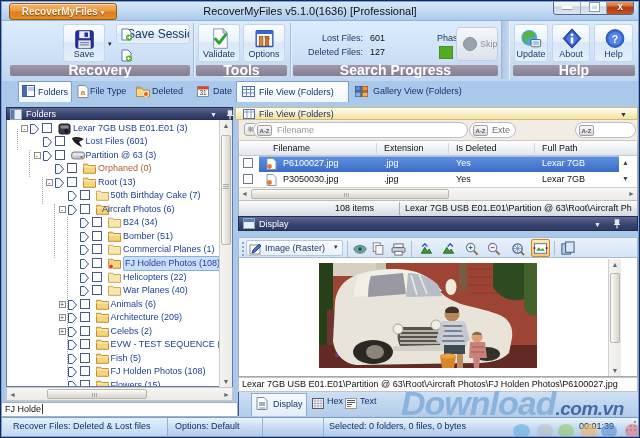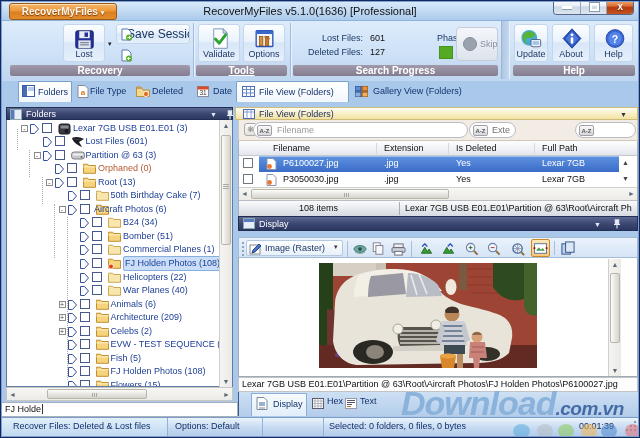--- a/index.html
+++ b/index.html
@@ -8,21 +8,21 @@
 
 #titlebar{left:1px;top:0;width:638px;height:21px;background:linear-gradient(#dcecfc,#c2daf3 55%,#abcaec);border-bottom:1px solid #8fb2d8;}
 #appbtn{left:9px;top:3px;width:108px;height:17px;background:linear-gradient(#f6b76c,#ec9838 46%,#db7f1e 54%,#e38d2f);border:1px solid #9c5a10;border-radius:3px;box-shadow:inset 0 1px 0 rgba(255,255,255,.5);color:#fdf6ec;font-weight:bold;font-size:10px;text-align:center;line-height:15px;text-shadow:0 1px 1px rgba(110,50,0,.9);}
 #title{left:150px;top:5px;width:320px;text-align:center;font-size:11px;color:#101010;}
 #winbtns{left:553px;top:0;width:81px;height:15px;border:1px solid #54678a;border-top:none;border-radius:0 0 4px 4px;overflow:hidden;display:flex;z-index:5;}
 .wb{flex:1;background:linear-gradient(#fdfeff,#e9f0f7 40%,#ccd8e6 50%,#dde6f0);border-right:1px solid #93a4bd;position:relative;}
 .wb.cl{border-right:none;background:linear-gradient(#f2b377,#dd7237 40%,#b03a10 55%,#c5541f);}
 
 #toolbar{left:1px;top:21px;width:638px;height:60px;background:linear-gradient(#ddecfc,#cfe2f7 50%,#bed6f0);}
 .vsep{position:absolute;top:2px;width:1px;height:54px;background:#a4bcd9;box-shadow:1px 0 0 #e8f1fb;}
-.grpbar{position:absolute;top:44px;height:11px;background:linear-gradient(#a09aab,#847d90);border-radius:2px;color:#fff;font-size:10px;font-weight:bold;text-align:center;line-height:11px;}
+.grpbar{position:absolute;top:44px;height:11px;background:linear-gradient(#a09aab,#847d90);border-radius:2px;color:#fff;font-size:14px;font-weight:bold;text-align:center;line-height:11px;}
 .tbtn{position:absolute;top:3px;height:38px;background:linear-gradient(#fcfeff,#eaf2fc 45%,#d8e7f8 50%,#e6f0fb);border:1px solid #c3d6ec;border-radius:3px;}
 .tbtn .lbl{position:absolute;bottom:2px;width:100%;text-align:center;font-size:9px;color:#17335f;}
 .sbtn{position:absolute;white-space:nowrap;overflow:hidden;height:20px;background:linear-gradient(#fcfeff,#eaf2fc 45%,#d8e7f8 50%,#e6f0fb);border:1px solid #c3d6ec;border-radius:3px;font-size:12px;color:#17335f;line-height:18px;padding-left:10px;text-align:right;}
 .tlab{position:absolute;font-size:9px;color:#17335f;white-space:nowrap;}
 
 .tab{position:absolute;top:81px;height:20px;font-size:9px;color:#14336e;line-height:20px;white-space:nowrap;z-index:2;}
 .tab.active{background:linear-gradient(#fff,#f2f7fc);border:1px solid #7aa0cc;border-bottom:none;border-radius:2px 2px 0 0;height:21px;}
 
 .cap{position:absolute;height:13px;font-size:9px;line-height:13px;z-index:1;}
 .capdark{background:linear-gradient(#5c6890,#3a4670 55%,#2c3860);border:1px solid #232e54;color:#fff;}
@@ -70,21 +70,21 @@
   <div class="vsep" style="left:192px;"></div>
   <div class="vsep" style="left:289px;"></div>
   <div class="a" style="left:500px;top:0;width:9px;height:58px;background:linear-gradient(90deg,#b0c6e2,#c4d8ef);border-left:1px solid #9db4d2;border-right:1px solid #e8f1fa;"></div>
 
   <div class="grpbar" style="left:9px;width:180px;">Recovery</div>
   <div class="grpbar" style="left:195px;width:91px;text-decoration:underline;">Tools</div>
   <div class="grpbar" style="left:292px;width:205px;">Search Progress</div>
   <div class="grpbar" style="left:512px;width:122px;">Help</div>
 
   <div class="tbtn" style="left:62px;width:42px;">
-      <div class="lbl">Lost</div>
+      <div class="lbl">Save</div>
     <svg class="a" style="left:10px;top:4px;" width="21" height="21" viewBox="0 0 24 24">
       <rect x="2" y="2" width="20" height="20" rx="2" fill="#26309a" stroke="#141c66"></rect>
       <rect x="6" y="2.5" width="12" height="8" fill="#e8ecf4"></rect>
       <rect x="12" y="4" width="4" height="5" fill="#26309a"></rect>
       <rect x="5" y="13" width="14" height="9" fill="#dfe5ee"></rect>
       <rect x="7" y="15" width="10" height="1.2" fill="#707890"></rect>
       <rect x="7" y="17.5" width="10" height="1.2" fill="#707890"></rect>
     </svg>
   </div>
   <div class="a" style="left:107px;top:19px;font-size:7px;color:#223;">▾</div>
@@ -287,21 +287,21 @@
 <div class="trow" style="top:83px;">
       <div class="ebox" style="left:51.5px;">-</div>
       <svg class="dar" style="left:60.5px;" width="9" height="10" viewBox="0 0 9 10">
         <path d="M.5 .5h4L8.5 5 4.5 9.5h-4z" fill="#fdfdff" stroke="#35509a"></path>
       </svg>
       <div class="cbx" style="left:72.5px;"></div>
       <svg class="ticon" style="left:88.5px;" width="13" height="11" viewBox="0 0 13 11">
         <path d="M.5 2.5V1.2h4.2l1 1.3h6.8v7.8H.5z" fill="#f6d47e" stroke="#c09030"></path>
         <path d="M.5 3.8h12" stroke="#fce9b0" stroke-width="1.4"></path>
       </svg>
-      <span class="ttx" style="left:87px;">Aircraft Photos (6)</span>
+      <span class="ttx" style="left:95px;">Aircraft Photos (6)</span>
     </div>
 <div class="trow" style="top:96px;">
       <svg class="dar" style="left:73.0px;" width="9" height="10" viewBox="0 0 9 10">
         <path d="M.5 .5h4L8.5 5 4.5 9.5h-4z" fill="#fdfdff" stroke="#35509a"></path>
       </svg>
       <div class="cbx" style="left:85.0px;"></div>
       <svg class="ticon" style="left:101.0px;" width="13" height="11" viewBox="0 0 13 11">
         <path d="M.5 2.5V1.2h4.2l1 1.3h6.8v7.8H.5z" fill="#f9e6ac" stroke="#c8a855"></path>
       </svg>
       <span class="ttx" style="left:116.0px;">B24 (34)</span>
@@ -518,21 +518,21 @@
   <div class="sarr" style="left:383px;top:34px;font-size:7px;color:#444;">▼</div>
 
   <div class="a sbh" style="left:0;top:46px;width:398px;height:13px;border-top:1px solid #d0d0cc;">
     <div class="sarr" style="left:2px;top:2px;font-size:7px;">◄</div>
     <div class="thumbh" style="left:12px;top:1px;width:198px;height:10px;"></div>
     <div class="a" style="left:105px;top:5px;width:1px;height:4px;background:#aaa;box-shadow:2px 0 0 #aaa,4px 0 0 #aaa;"></div>
     <div class="sarr" style="right:2px;top:2px;font-size:7px;">►</div>
   </div>
 
   <div class="a" style="left:0;top:59px;width:398px;height:16px;background:linear-gradient(#fbfbfc,#e4e7ec 60%,#d6dae1);border-top:1px solid #b8bcc4;">
-    <div class="cell" style="left:60px;width:95px;text-align:left;color:#101010;">108 items</div>
+    <div class="cell" style="left:68px;width:95px;text-align:center;color:#101010;">108 items</div>
     <div class="a" style="left:160px;top:1px;width:1px;height:13px;background:#aab;"></div>
     <div class="cell" style="left:166px;color:#101010;">Lexar 7GB USB E01.E01\Partition @ 63\Root\Aircraft Ph</div>
   </div>
 </div>
 
 <div class="cap capdark" style="left:238px;top:216px;width:400px;height:15px;line-height:15px;">
   <svg class="a" style="left:4px;top:1px;" width="12" height="11" viewBox="0 0 12 11">
       <rect x=".5" y=".5" width="11" height="10" fill="#e8eef8" stroke="#8aa"></rect>
       <rect x="1" y="1" width="10" height="3" fill="#5a7ac0"></rect>
     </svg>

